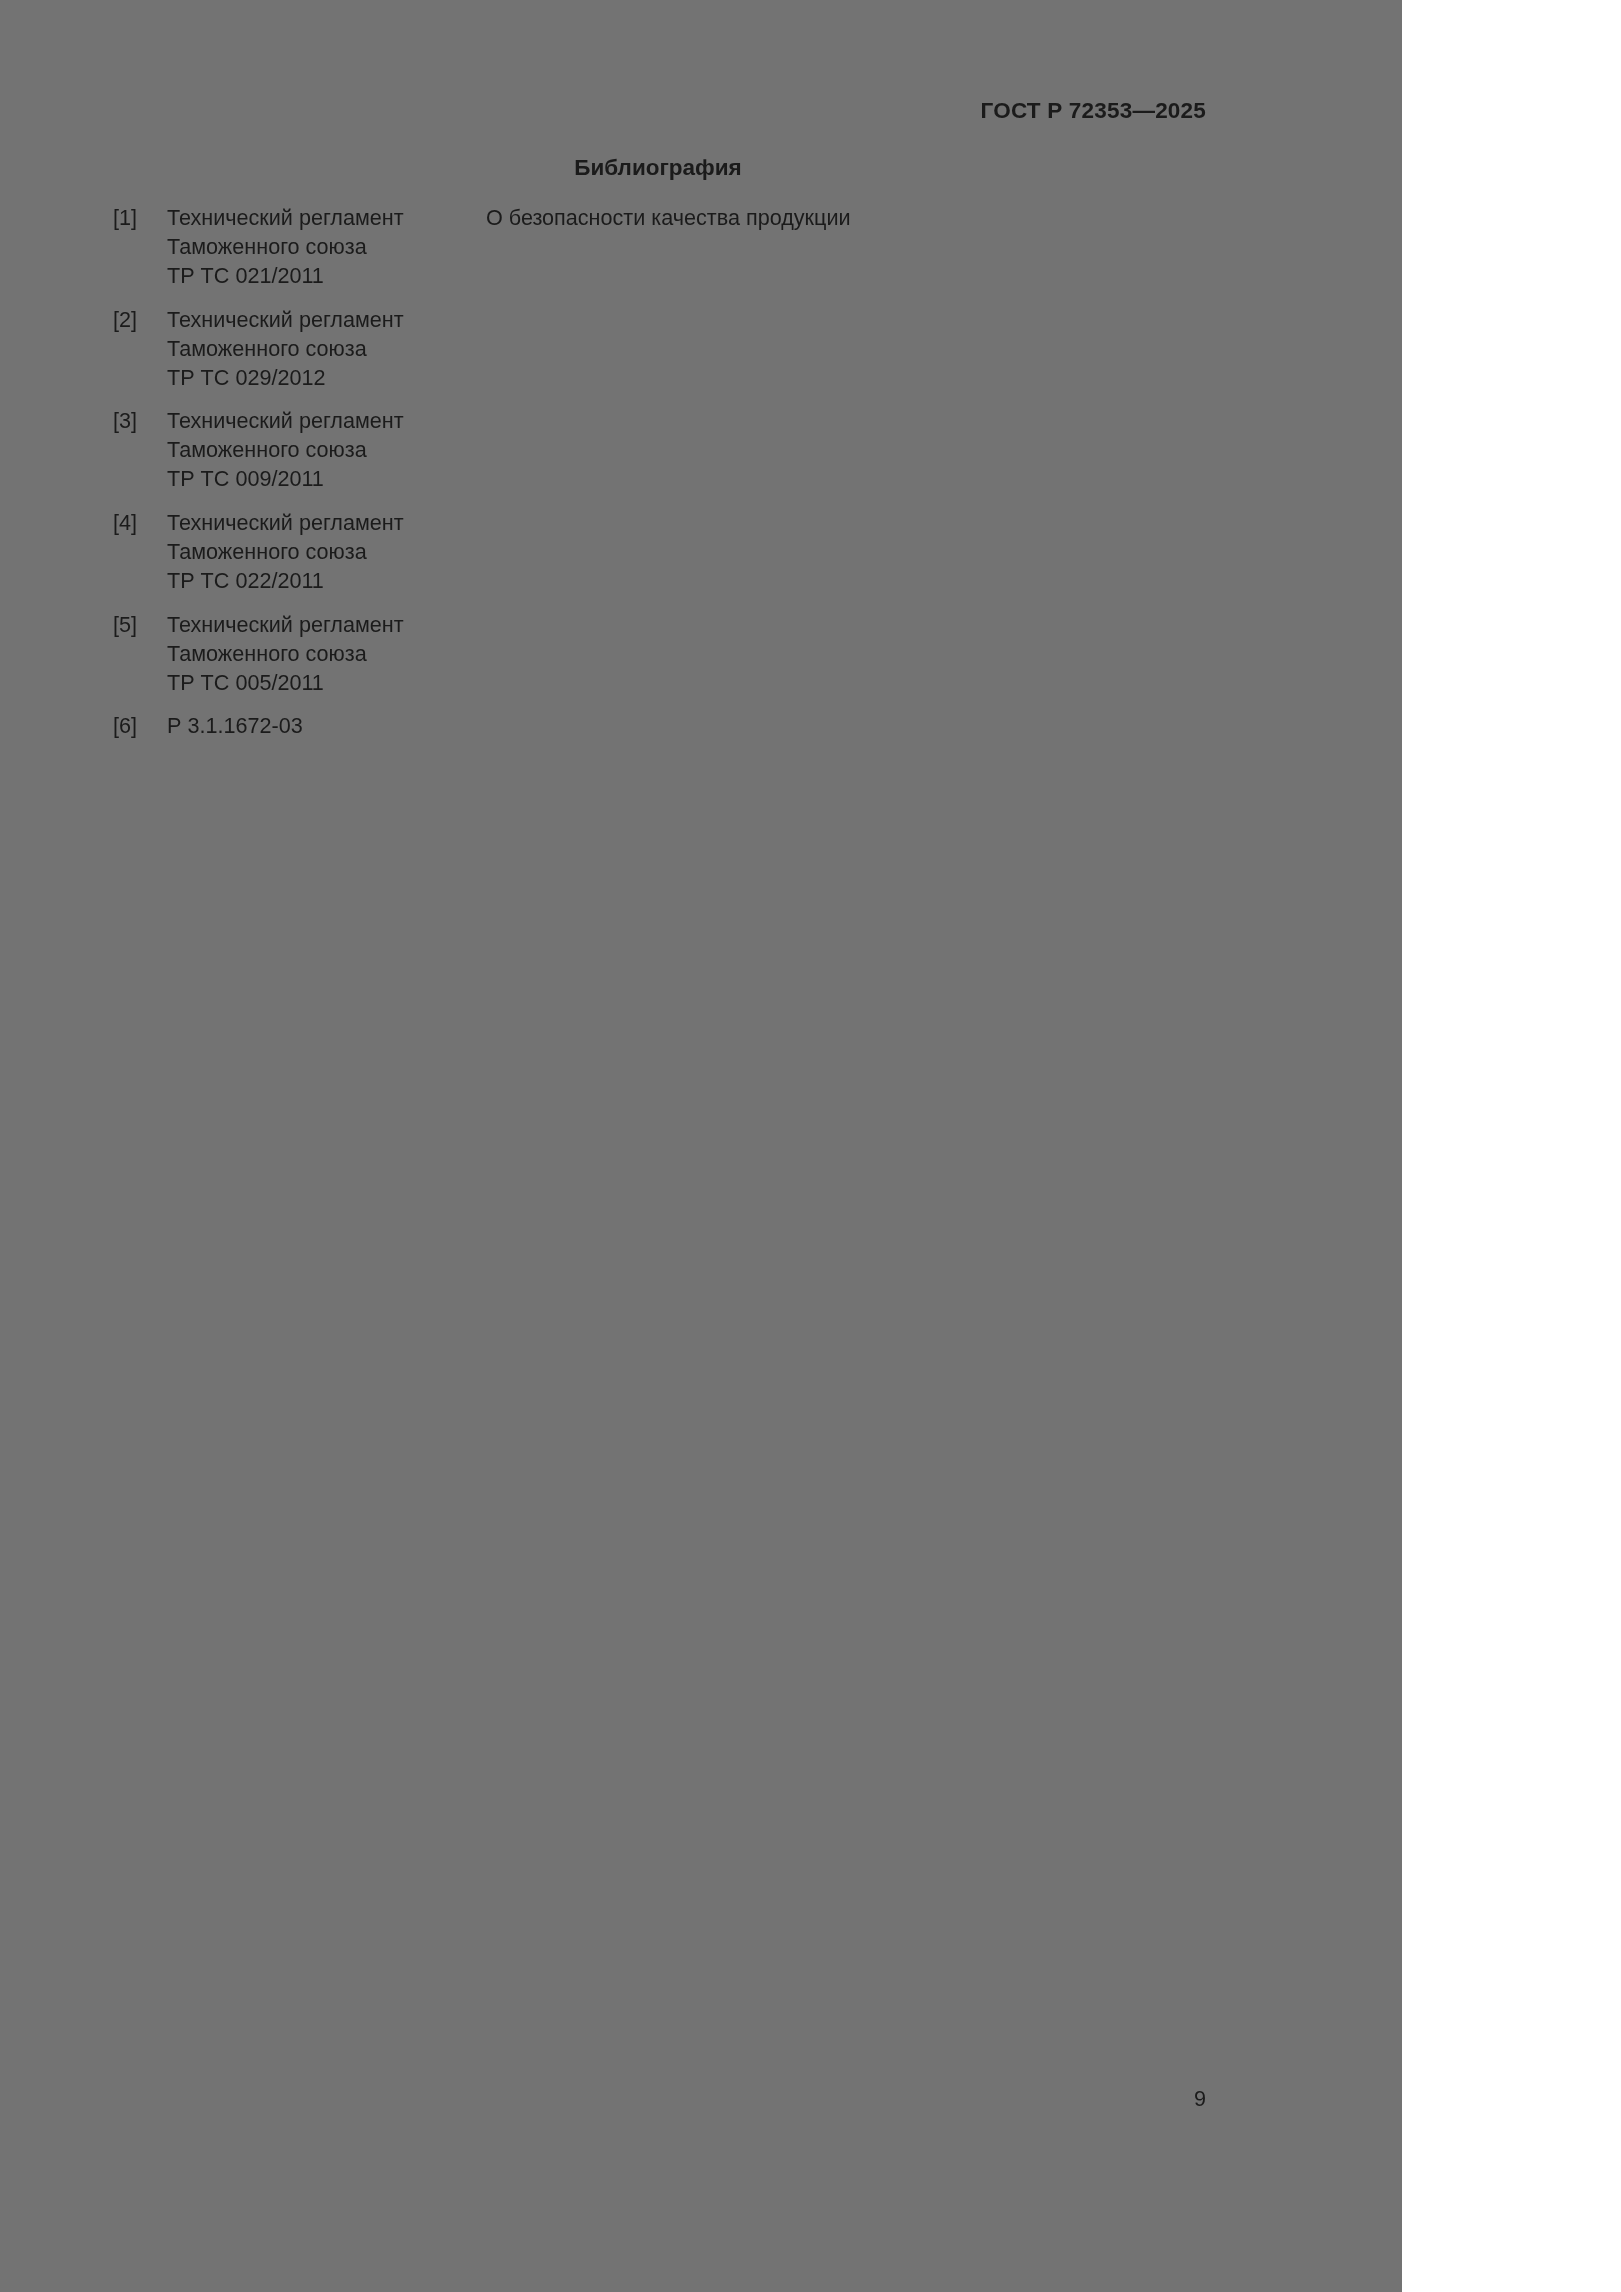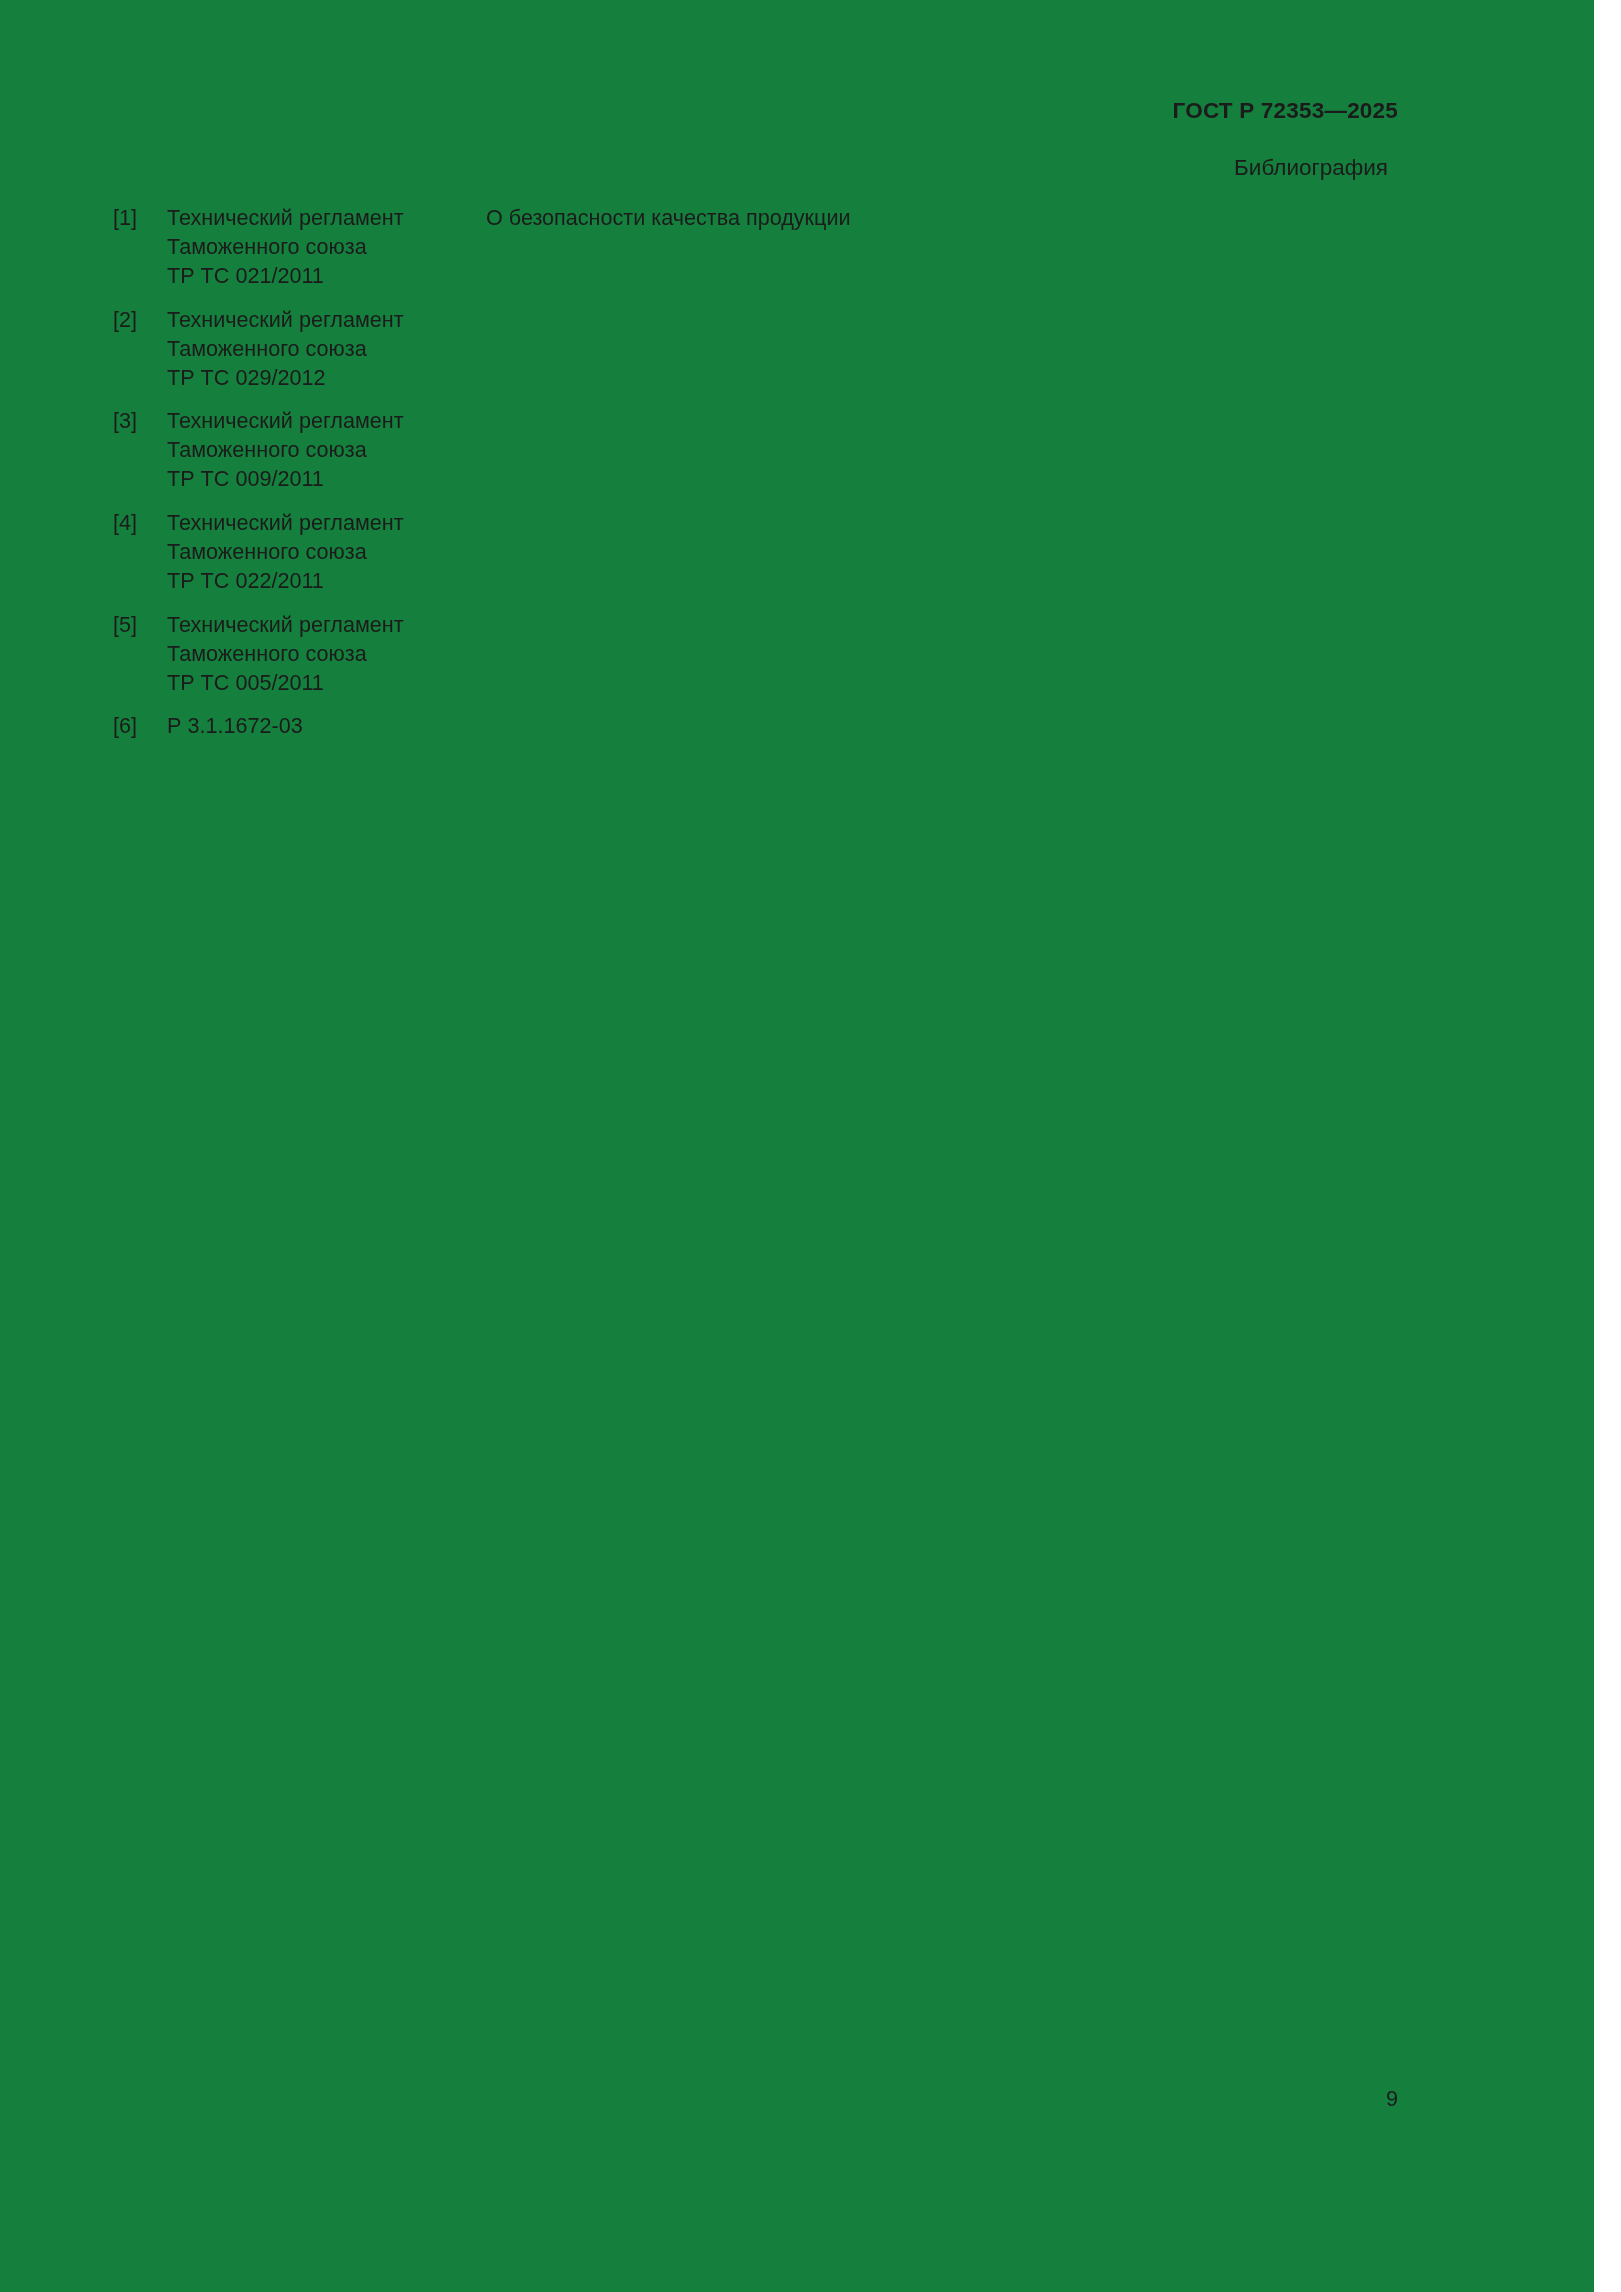--- a/index.html
+++ b/index.html
@@ -2,45 +2,45 @@
 <html><head>
 <meta charset="utf-8">
 <style>
   html, body {
     margin: 0;
     padding: 0;
     background: #ffffff;
   }
   .page {
     position: relative;
-    width: 1594px;
+    width: 1402px;
     height: 2293px;
-    background: #15803d;
+    background: #737373;
     font-family: "Liberation Sans", sans-serif;
     color: #1b1b1b;
     overflow: hidden;
   }
   .doc-header {
     position: absolute;
     top: 98px;
     left: 113px;
     right: 196px;
     text-align: right;
     font-size: 22.5px;
     font-weight: bold;
     letter-spacing: 0.2px;
   }
   .doc-title {
     position: absolute;
     top: 155px;
     left: 113px;
-    right: 206px;
-    text-align: right;
+    right: 199px;
+    text-align: center;
     font-size: 22.5px;
-    font-weight: normal;
+    font-weight: bold;
   }
   .entries {
     position: absolute;
     top: 203px;
     left: 113px;
     right: 196px;
     display: flex;
     flex-direction: column;
     gap: 14.7px;
   }

